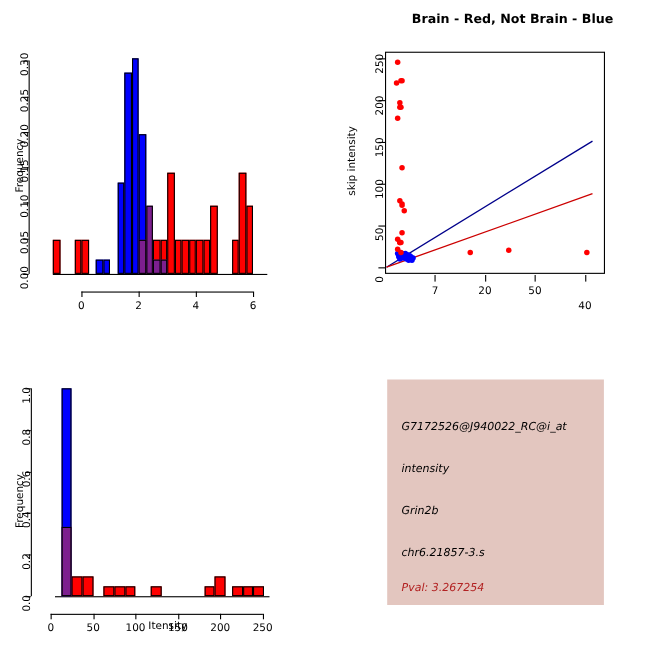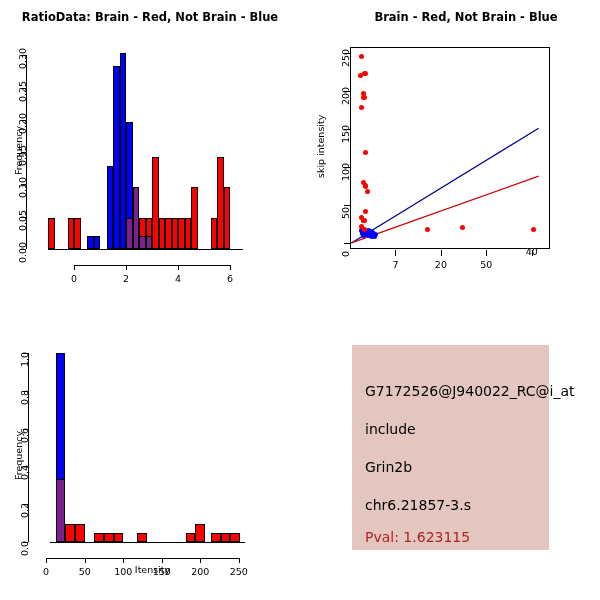--- a/index.html
+++ b/index.html
@@ -16,28 +16,27 @@
   .yticklab{position:absolute;font-size:9.5px;color:#000;
         transform:rotate(-90deg);transform-origin:left top;white-space:nowrap;}
   .xticklab{position:absolute;font-size:9.5px;color:#000;white-space:nowrap;
         text-align:center;}
   .xlab{position:absolute;font-size:9.5px;color:#000;white-space:nowrap;
         text-align:center;}
   .bar{position:absolute;border:1px solid #000;box-sizing:border-box;}
   .dot{position:absolute;border-radius:50%;}
   .plotbox{position:absolute;border:1px solid #000;box-sizing:border-box;}
   .infopanel{position:absolute;}
-  .infoline{position:absolute;font-size:14px;white-space:nowrap;}
+  .infoline{position:absolute;font-size:10px;white-space:nowrap;font-style:italic;}
   svg{display:block;}
 </style>
 </head>
 <body>
 
 <div class="panel" style="left:0;top:0;width:300px;height:300px;">
-  <div class="ptitle" style="left:0;top:10px;">RatioData: Brain - Red, Not Brain - Blue</div>
 
   <div class="ylab" style="left:13px;top:175px;">Frequency</div>
 
 
   <div id="p1-plot" style="position:absolute;left:0;top:0;width:300px;height:300px;">
       <div class="axis-line" style="left:48px;top:249px;width:195px;height:1px;"></div>
       <div class="axis-line" style="left:26px;top:55.229508196721326px;width:1px;height:193.77049180327867px;"></div>
       <div class="tick" style="left:21px;top:249px;width:5px;height:1px;"></div>
       <div class="yticklab" style="left:17px;top:263px;">0.00</div>
       <div class="tick" style="left:21px;top:216.70491803278688px;width:5px;height:1px;"></div>
@@ -109,21 +108,21 @@
       <div class="yticklab" style="left:40px;top:105.04511278195488px;">200</div>
       <div class="tick" style="left:44px;top:53.0751879699248px;width:6px;height:1px;"></div>
       <div class="yticklab" style="left:40px;top:67.0751879699248px;">250</div>
       <div class="tick" style="left:95.45454545454545px;top:250px;width:1px;height:6px;"></div>
       <div class="xticklab" style="left:75.45454545454545px;top:259px;width:40px;">7</div>
       <div class="tick" style="left:140.9090909090909px;top:250px;width:1px;height:6px;"></div>
       <div class="xticklab" style="left:120.9090909090909px;top:259px;width:40px;">20</div>
       <div class="tick" style="left:186.36363636363635px;top:250px;width:1px;height:6px;"></div>
       <div class="xticklab" style="left:166.36363636363635px;top:259px;width:40px;">50</div>
       <div class="tick" style="left:231.8181818181818px;top:250px;width:1px;height:6px;"></div>
-      <div class="xticklab" style="left:211.8181818181818px;top:246px;width:40px;">40</div>
+      <div class="xticklab" style="left:211.8181818181818px;top:273px;width:40px;">40</div>
       <svg width="300" height="300" style="position:absolute;left:0;top:0;pointer-events:none;">
         <clipPath id="pclip">
           <rect x="51" y="48" width="198" height="200"></rect>
         </clipPath>
         <g clip-path="url(#pclip)">
           <line x1="51.36363636363637" y1="242.9248120300752" x2="238.63636363636365" y2="128.25563909774434" stroke="#00008b" stroke-width="1.2"></line>
           <line x1="51.36363636363637" y1="242.9248120300752" x2="238.63636363636365" y2="176.09774436090225" stroke="#cc0000" stroke-width="1.2"></line>
         </g>
       </svg>
       <div class="dot" style="left:58.76363636363636px;top:228.17443609022556px;width:5.2px;height:5.2px;background:#0000ff;"></div>
@@ -223,17 +222,17 @@
       <div class="bar" style="left:195.28656126482213px;top:224.03980099502488px;width:9.634387351778656px;height:17.960199004975124px;background:#ff0000;"></div>
       <div class="bar" style="left:211.08695652173913px;top:232.92537313432837px;width:9.634387351778685px;height:9.074626865671632px;background:#ff0000;"></div>
       <div class="bar" style="left:220.7213438735178px;top:232.92537313432837px;width:9.634387351778628px;height:9.074626865671632px;background:#ff0000;"></div>
       <div class="bar" style="left:230.35573122529644px;top:232.92537313432837px;width:9.634387351778656px;height:9.074626865671632px;background:#ff0000;"></div>
       <div class="bar" style="left:55.780632411067195px;top:179.04477611940297px;width:9.63438735177865px;height:62.95522388059703px;background:#7d1f8f;"></div>
     </div>
 </div>
 
 <div class="infopanel" style="left:352px;top:345px;width:197px;height:205px;background:#e3c6bf;">
   <div class="infoline" style="left:13px;top:38px;color:#000;">G7172526@J940022_RC@i_at</div>
-  <div class="infoline" style="left:13px;top:76px;color:#000;">include</div>
+  <div class="infoline" style="left:13px;top:76px;color:#000;">intensity</div>
   <div class="infoline" style="left:13px;top:114px;color:#000;">Grin2b</div>
   <div class="infoline" style="left:13px;top:152px;color:#000;">chr6.21857-3.s</div>
-  <div class="infoline" style="left:13px;top:184px;color:#b22222;">Pval: 1.623115</div>
+  <div class="infoline" style="left:13px;top:184px;color:#b22222;">Pval: 3.267254</div>
 </div>
 
 </body></html>

